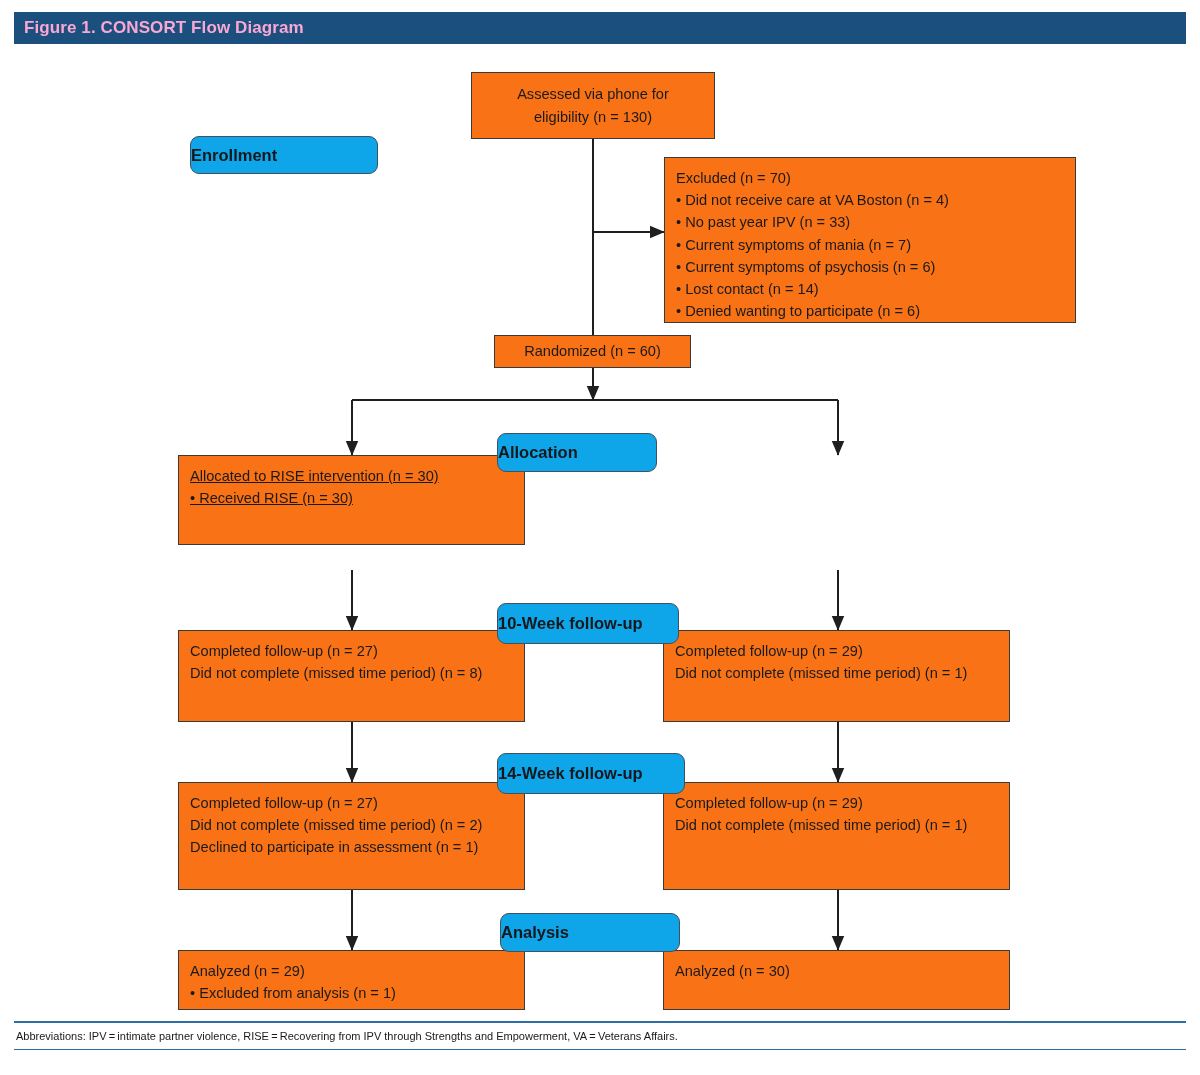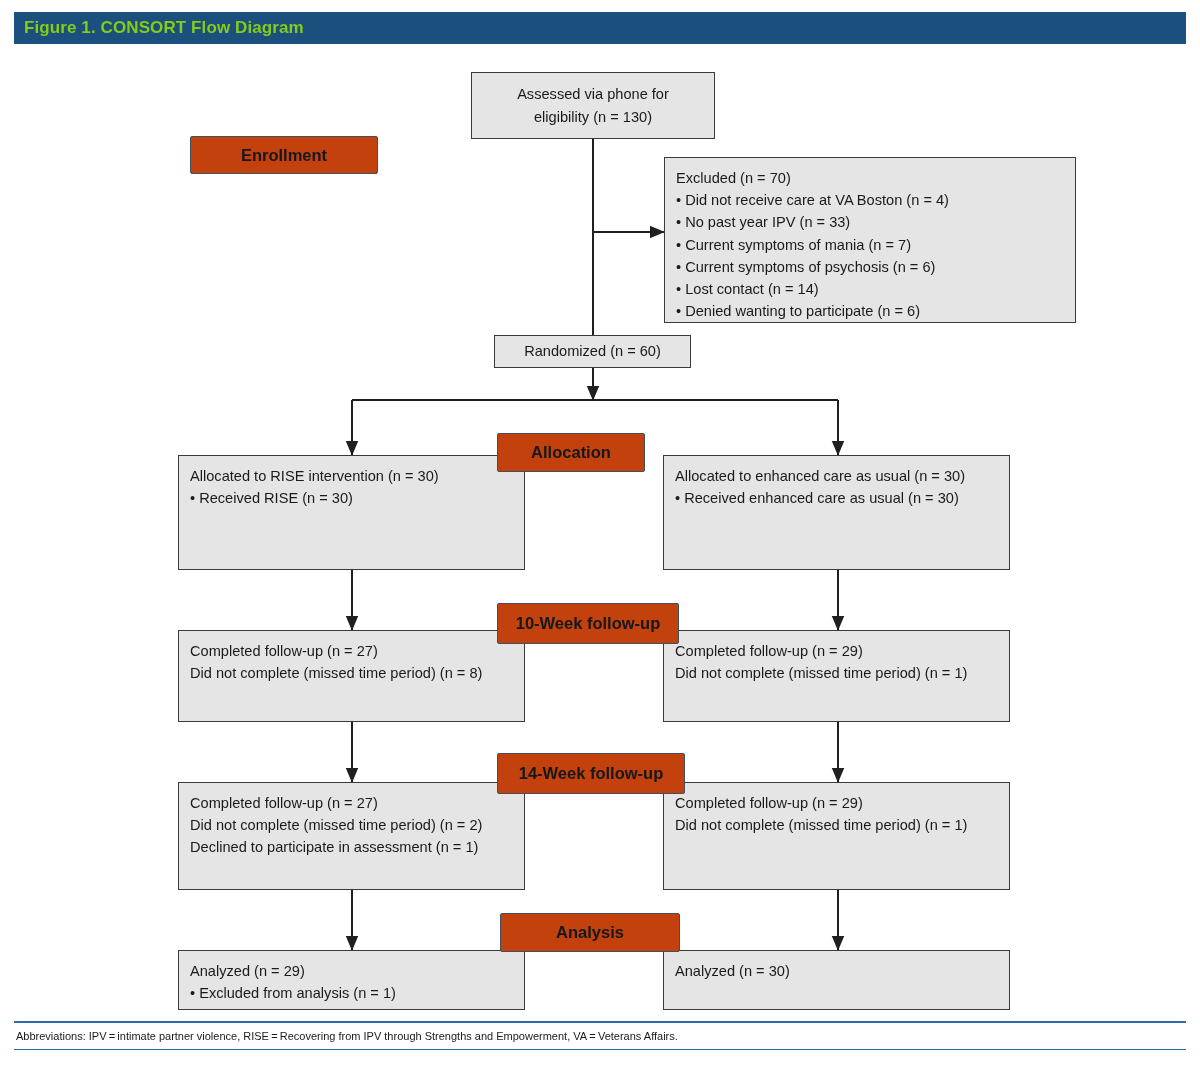--- a/index.html
+++ b/index.html
@@ -24,21 +24,21 @@
     width: 1172px;
     height: 32px;
     background: #1b4f7e;
     box-sizing: border-box;
   }
   #title-bar .title-text {
     position: absolute;
     left: 10px;
     top: 50%;
     transform: translateY(-50%);
-    color: #84cc16;
+    color: #f9a8d4;
     font-size: 17px;
     font-weight: bold;
     letter-spacing: 0.1px;
     white-space: nowrap;
   }
 
   
   #diagram {
     position: absolute;
     left: 0;
@@ -52,21 +52,21 @@
     top: 0;
     width: 1200px;
     height: 1075px;
     pointer-events: none;
   }
 
   
   .flow-box {
     position: absolute;
     box-sizing: border-box;
-    background: #e5e5e5;
+    background: #f97316;
     border: 1.6px solid #3a3a3a;
     padding: 9px 11px 8px 11px;
     font-size: 14.6px;
     line-height: 1.52;
     color: #1a1a1a;
   }
   .flow-box.center-text {
     display: flex;
     align-items: center;
     justify-content: center;
@@ -77,26 +77,26 @@
     white-space: nowrap;
   }
   .flow-box .bullet-line {
     white-space: nowrap;
   }
 
   
   .stage-pill {
     position: absolute;
     box-sizing: border-box;
-    background: #c2410c;
+    background: #0ea5e9;
     border: 1.6px solid #41505f;
-    border-radius: 2px;
+    border-radius: 9px;
     display: flex;
     align-items: center;
-    justify-content: center;
+    justify-content: flex-start;
     font-size: 16.5px;
     font-weight: bold;
     color: #15181c;
     z-index: 5;
     white-space: nowrap;
   }
 
   
   #footnote-wrap {
     position: absolute;
@@ -178,31 +178,27 @@
     <div class="bullet-line">• Current symptoms of mania (n = 7)</div>
     <div class="bullet-line">• Current symptoms of psychosis (n = 6)</div>
     <div class="bullet-line">• Lost contact (n = 14)</div>
     <div class="bullet-line">• Denied wanting to participate (n = 6)</div>
   </div>
 
   <div class="flow-box center-text" style="left:494px; top:335px; width:197px; height:33px;">
     <span>Randomized (n = 60)</span>
   </div>
 
-  <div class="flow-box" style="left:178px; top:455px; width:347px; height:115px;">
+  <div class="flow-box" style="left:178px; top:455px; width:347px; height:90px;text-decoration:underline;">
     <div class="line">Allocated to RISE intervention (n = 30)</div>
     <div class="line">• Received RISE (n = 30)</div>
   </div>
 
-  <div class="flow-box" style="left:663px; top:455px; width:347px; height:115px;">
-    <div class="line">Allocated to enhanced care as usual (n = 30)</div>
-    <div class="line">• Received enhanced care as usual (n = 30)</div>
-  </div>
-
-  <div class="stage-pill" style="left:497px; top:433px; width:148px; height:39px;">
+
+  <div class="stage-pill" style="left:497px; top:433px; width:160px; height:39px;">
     <span>Allocation</span>
   </div>
 
   <div class="flow-box" style="left:178px; top:630px; width:347px; height:92px;">
     <div class="line">Completed follow-up (n = 27)</div>
     <div class="line">Did not complete (missed time period) (n = 8)</div>
   </div>
 
   <div class="flow-box" style="left:663px; top:630px; width:347px; height:92px;">
     <div class="line">Completed follow-up (n = 29)</div>

